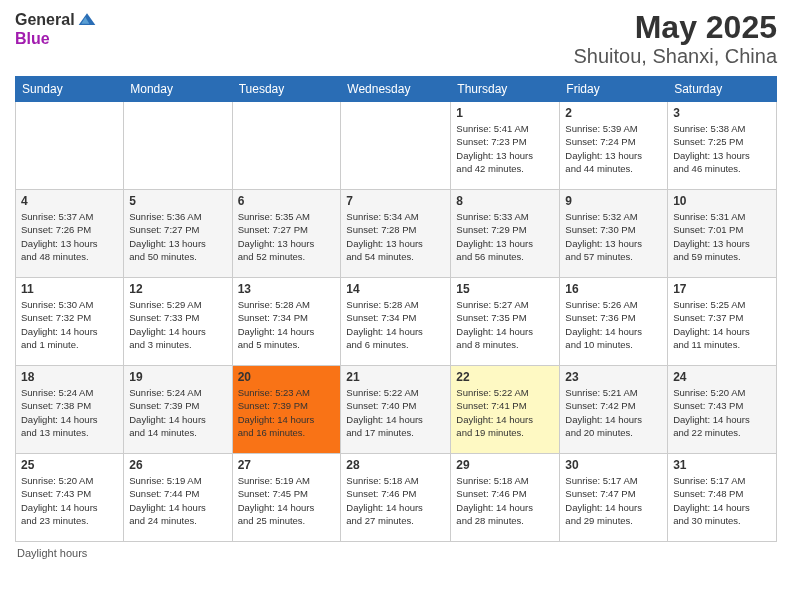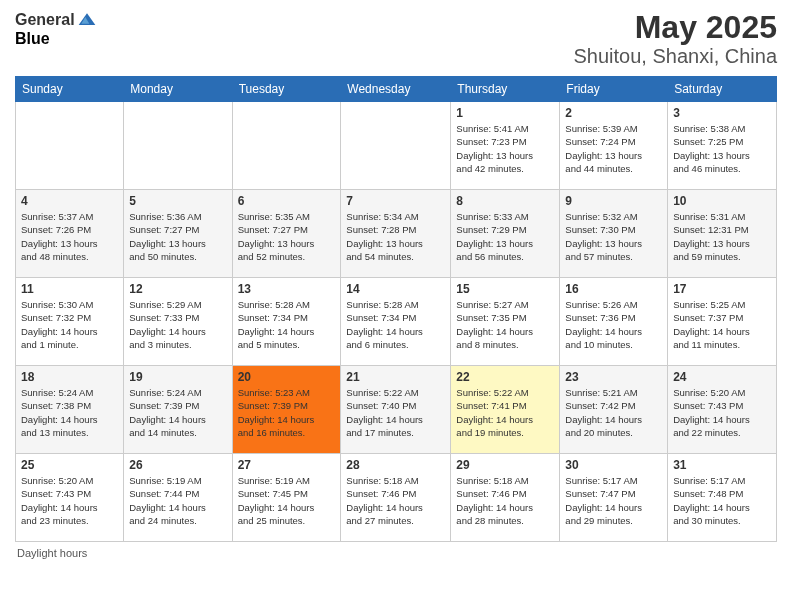--- a/index.html
+++ b/index.html
@@ -23,21 +23,21 @@
     .logo {
       display: flex;
       align-items: center;
     }
     .logo-text {
       font-size: 16px;
       font-weight: bold;
       line-height: 1.1;
     }
     .logo-general { color: #333; }
-    .logo-blue { color: #000000; }
+    .logo-blue { color: #a21caf; }
     .logo-icon {
       width: 20px;
       height: 20px;
       margin-left: 2px;
     }
     .title-block {
       text-align: right;
     }
     .title-month {
       font-size: 32px;
@@ -200,21 +200,21 @@
           <td style="background: rgb(245, 245, 245);">
             <span class="day-num">9</span>
             <div class="day-info" style="white-space: pre-line;">Sunrise: 5:32 AM
 Sunset: 7:30 PM
 Daylight: 13 hours
 and 57 minutes.</div>
           </td>
           <td style="background: rgb(245, 245, 245);">
             <span class="day-num">10</span>
             <div class="day-info" style="white-space: pre-line;">Sunrise: 5:31 AM
-Sunset: 12:31 PM
+Sunset: 7:01 PM
 Daylight: 13 hours
 and 59 minutes.</div>
           </td>
         </tr>
         <tr>
           <td>
             <span class="day-num">11</span>
             <div class="day-info" style="white-space: pre-line;">Sunrise: 5:30 AM
 Sunset: 7:32 PM
 Daylight: 14 hours

